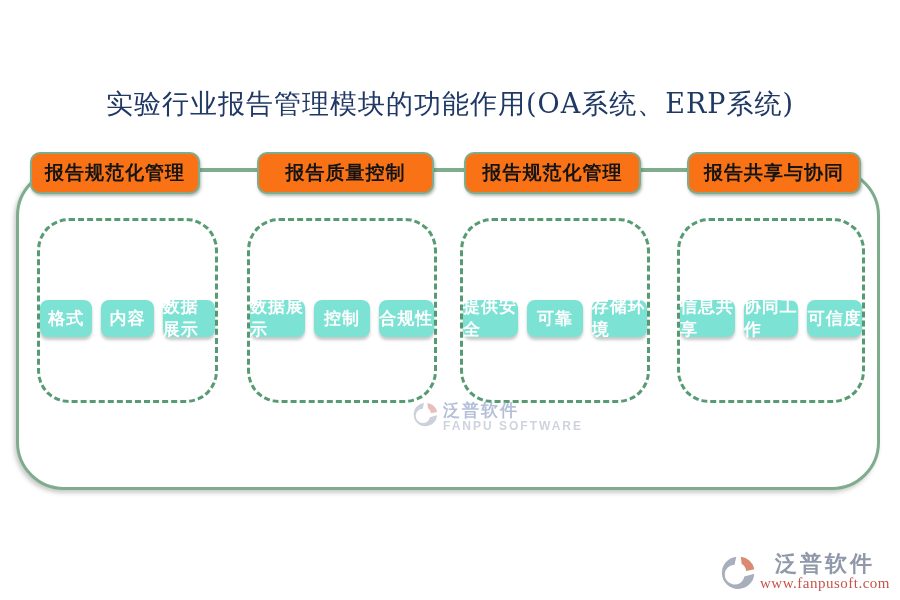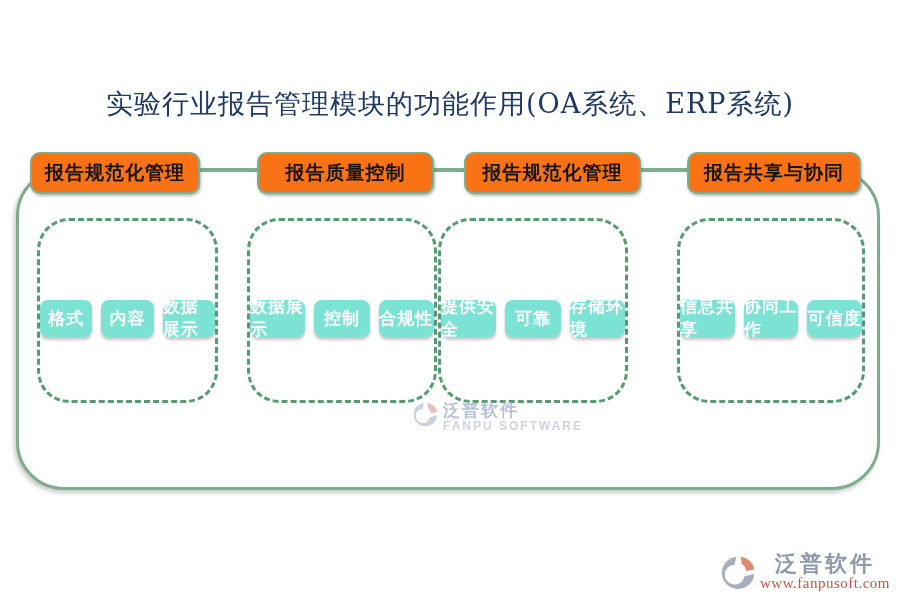--- a/index.html
+++ b/index.html
@@ -75,21 +75,21 @@
     <div class="item">内容</div>
     <div class="item">数据展示</div>
   </div>
 
   <div class="group" style="left:247px;width:190px;">
     <div class="item">数据展示</div>
     <div class="item">控制</div>
     <div class="item">合规性</div>
   </div>
 
-  <div class="group" style="left:438px;width:190px;">
+  <div class="group" style="left:460px;width:190px;">
     <div class="item">提供安全</div>
     <div class="item">可靠</div>
     <div class="item">存储环境</div>
   </div>
 
   <div class="group" style="left:677px;width:188px;">
     <div class="item">信息共享</div>
     <div class="item">协同工作</div>
     <div class="item">可信度</div>
   </div>

